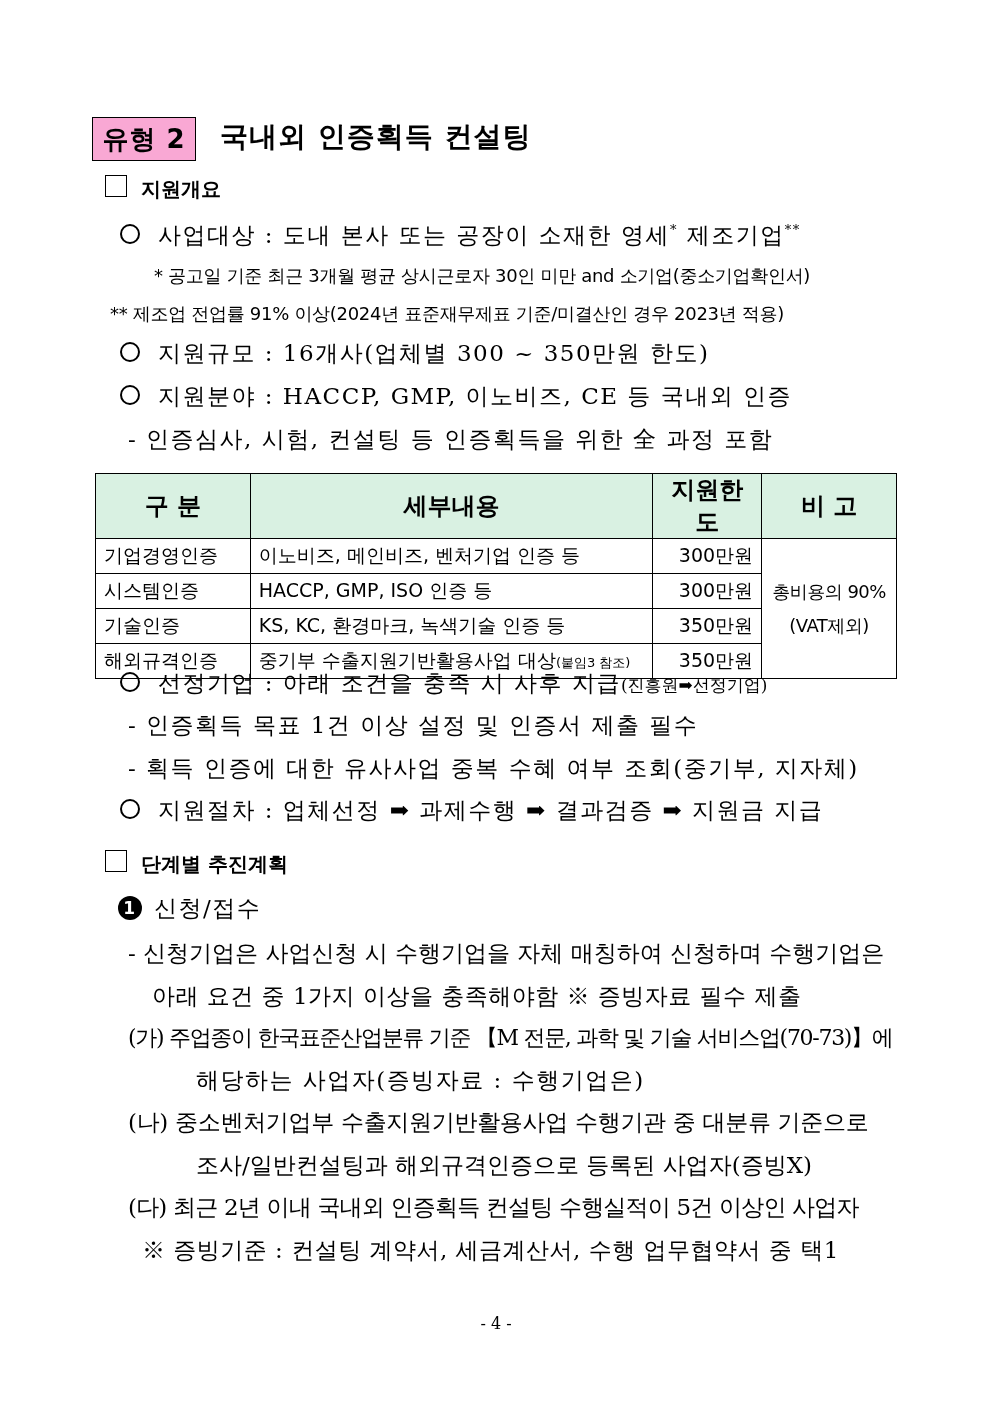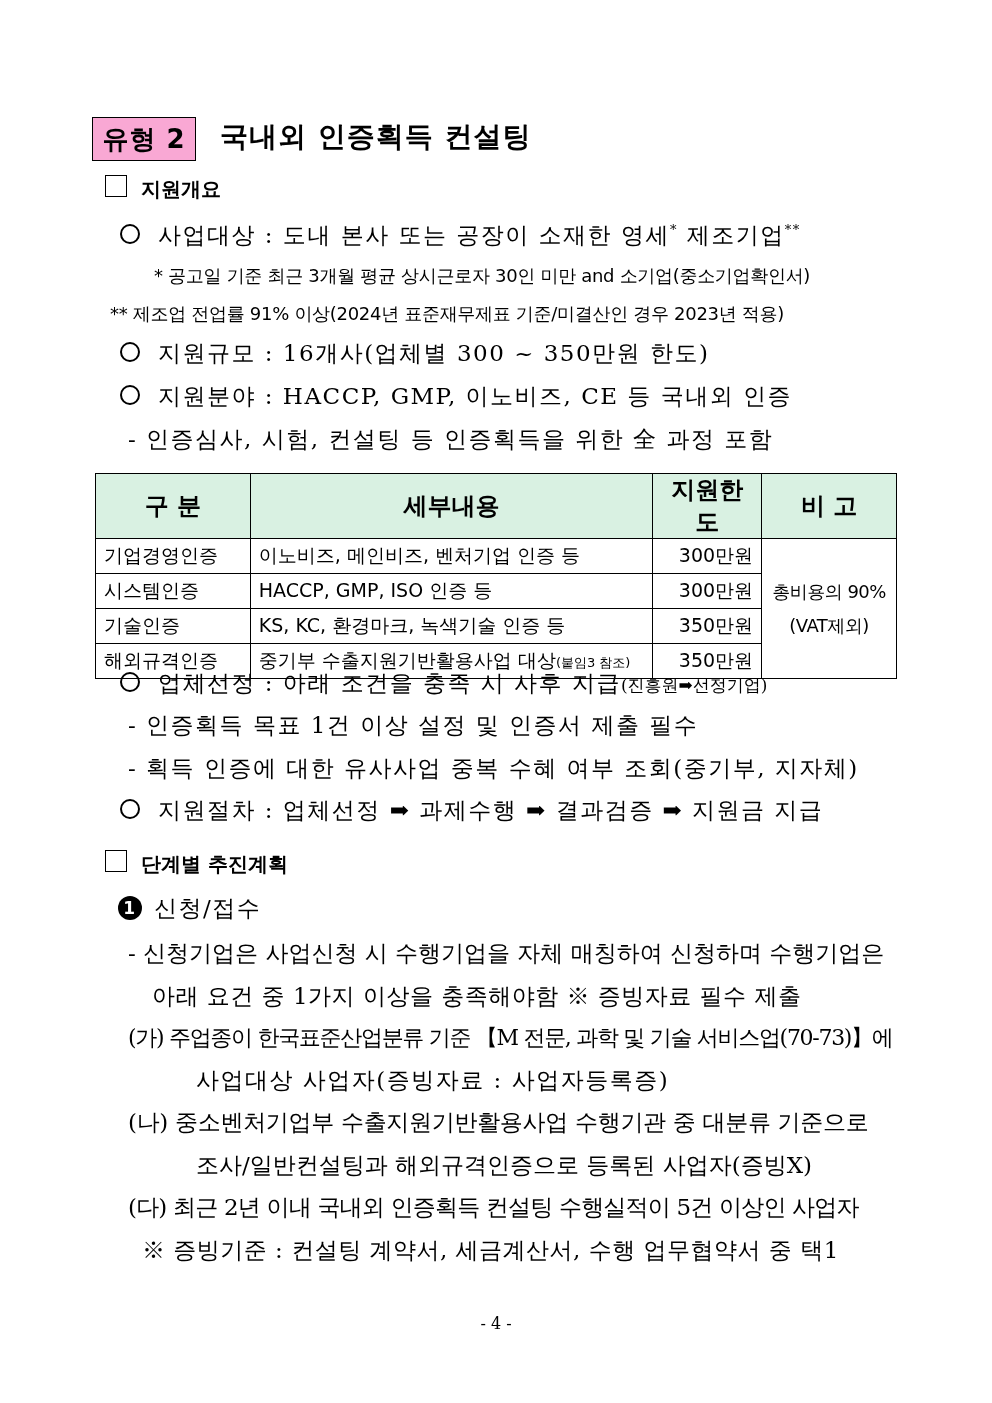--- a/index.html
+++ b/index.html
@@ -103,39 +103,39 @@
     </tr>
     <tr>
       <td>해외규격인증</td>
       <td><span>중기부 수출지원기반활용사업 대상</span><span class="tiny">(붙임3 참조)</span></td>
       <td class="c">350만원</td>
     </tr>
   </tbody>
 </table>
 
 <div class="abs line" style="left:120px; top:668px;">
-  <span class="bullet"></span><span>업체선정 : 아래 조건을 충족 시 사후 지급</span><span class="small">(진흥원➡선정기업)</span>
+  <span class="bullet"></span><span>선정기업 : 아래 조건을 충족 시 사후 지급</span><span class="small">(진흥원➡선정기업)</span>
 </div>
 <div class="abs line" style="left:128px; top:710px;">- 인증획득 목표 1건 이상 설정 및 인증서 제출 필수</div>
 <div class="abs line" style="left:128px; top:753px;">- 획득 인증에 대한 유사사업 중복 수혜 여부 조회(중기부, 지자체)</div>
 <div class="abs line" style="left:120px; top:795px;">
   <span class="bullet"></span><span>지원절차 : 업체선정 ➡ 과제수행 ➡ 결과검증 ➡ 지원금 지급</span>
 </div>
 
 <div class="abs section" style="left:105px; top:850px;">
   <span class="box"></span><span>단계별 추진계획</span>
 </div>
 
 <div class="abs line" style="left:118px; top:893px;">
   <span class="circ-num">1</span><span>신청/접수</span>
 </div>
 
 <div class="abs line" style="left:128px; top:938px; letter-spacing:0;">- 신청기업은 사업신청 시 수행기업을 자체 매칭하여 신청하며 수행기업은</div>
 <div class="abs line" style="left:152px; top:981px; letter-spacing:0.5px;">아래 요건 중 1가지 이상을 충족해야함 ※ 증빙자료 필수 제출</div>
 
 <div class="abs line" style="left:128px; top:1023px; letter-spacing:-1.3px; font-size:22px;">(가) 주업종이 한국표준산업분류 기준 【M 전문, 과학 및 기술 서비스업(70-73)】에</div>
-<div class="abs line" style="left:196px; top:1065px;">사업대상 사업자(증빙자료 : 사업자등록증)</div>
+<div class="abs line" style="left:196px; top:1065px;">해당하는 사업자(증빙자료 : 수행기업은)</div>
 <div class="abs line" style="left:128px; top:1107px; letter-spacing:-0.3px;">(나) 중소벤처기업부 수출지원기반활용사업 수행기관 중 대분류 기준으로</div>
 <div class="abs line" style="left:196px; top:1150px; letter-spacing:0;">조사/일반컨설팅과 해외규격인증으로 등록된 사업자(증빙X)</div>
 <div class="abs line" style="left:128px; top:1192px; letter-spacing:-0.8px;">(다) 최근 2년 이내 국내외 인증획득 컨설팅 수행실적이 5건 이상인 사업자</div>
 <div class="abs line" style="left:142px; top:1235px; letter-spacing:0.5px;">※ 증빙기준 : 컨설팅 계약서, 세금계산서, 수행 업무협약서 중 택1</div>
 
 <div class="abs page-num">- 4 -</div>
 
 </body></html>

